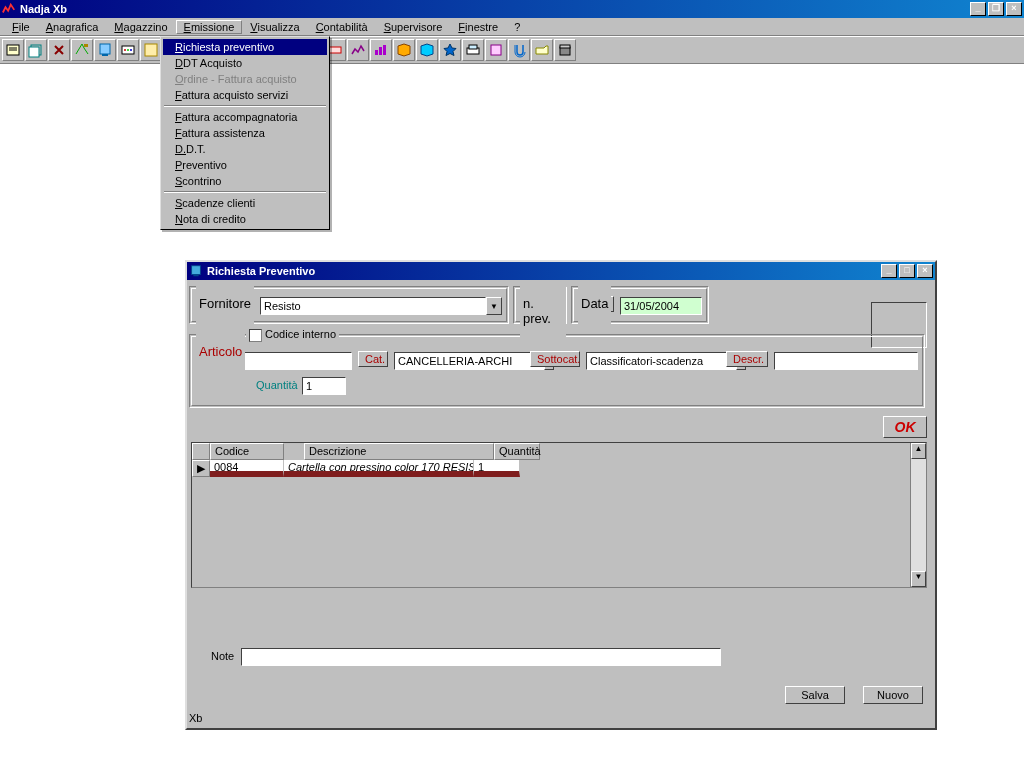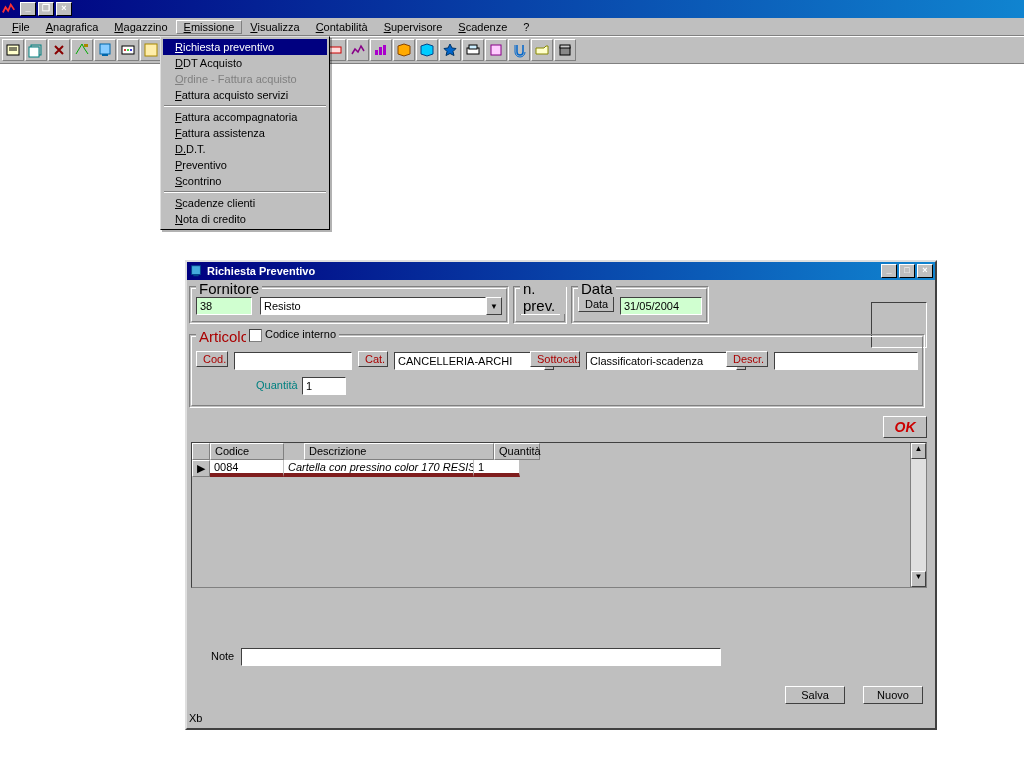--- a/index.html
+++ b/index.html
@@ -117,22 +117,22 @@
   }
   .groupbox::after{
     content:"";
     position:absolute; inset:1px;
     border:1px solid #fff;
     border-right-color:#808080; border-bottom-color:#808080;
     pointer-events:none;
   }
   .groupbox .legend {
     position:absolute; top:-7px; left:6px;
-    background:#bfbfbf; padding:0 3px;
-    font-size:15px;
+    background:#bfbfbf; padding:16px 3px;
+    font-size:13px;
     z-index: 2;
   }
   .btn {
     background:#bfbfbf;
     border:1px solid #000;
     border-top-color:#fff; border-left-color:#fff;
     border-right-color:#404040; border-bottom-color:#404040;
     padding:2px 10px;
     font-size:11px;
     min-width:60px;
@@ -173,21 +173,21 @@
   .grid-hdr .gh {
     background:#bfbfbf;
     border:1px solid #fff;
     border-right-color:#808080; border-bottom-color:#808080;
     padding:1px 4px; font-size:11px;
   }
   .grid-row { display:flex; height:17px; }
   .grid-row .gc {
     background:#fff;
     border-right:1px solid #c0c0c0;
-    border-bottom:4px solid #7f1d1d;
+    border-bottom:6px solid #7f1d1d;
     padding:1px 4px; font-size:11px;
     overflow:hidden; white-space:nowrap;
   }
   .grid-row .gc.rowhdr {
     background:#bfbfbf;
     border:1px solid #fff;
     border-right-color:#808080; border-bottom-color:#808080;
     text-align:center;
   }
   .grid-scroll {
@@ -223,36 +223,37 @@
 </style>
 </head>
 <body>
 
 <div class="titlebar">
   <span class="app-icon">
     <svg viewBox="0 0 16 16">
         <polyline points="1,12 4,6 7,10 10,3 14,9" stroke="#ff3030" fill="none" stroke-width="2"></polyline>
       </svg>
   </span>
+  <span class="title-text">Nadja Xb</span>
   <div class="win-controls">
     <div class="win-btn">_</div>
     <div class="win-btn">❐</div>
     <div class="win-btn">×</div>
   </div>
 </div>
 
 <div class="menubar">
   <span class="menu-item underline-first">File</span>
   <span class="menu-item underline-first">Anagrafica</span>
   <span class="menu-item underline-first">Magazzino</span>
   <span class="menu-item underline-first open">Emissione</span>
   <span class="menu-item underline-first">Visualizza</span>
   <span class="menu-item underline-first">Contabilità</span>
   <span class="menu-item underline-first">Supervisore</span>
-  <span class="menu-item underline-first">Scadenze</span>
+  <span class="menu-item underline-first">Finestre</span>
   <span class="menu-item">?</span>
 </div>
 
 <div class="toolbar">
   <div class="tb-btn">
       <svg viewBox="0 0 16 16">
         <rect x="2" y="3" width="12" height="10" fill="#ffffcc" stroke="#000"></rect>
         <line x1="4" y1="6" x2="12" y2="6" stroke="#000"></line>
         <line x1="4" y1="8" x2="12" y2="8" stroke="#000"></line>
       </svg>

